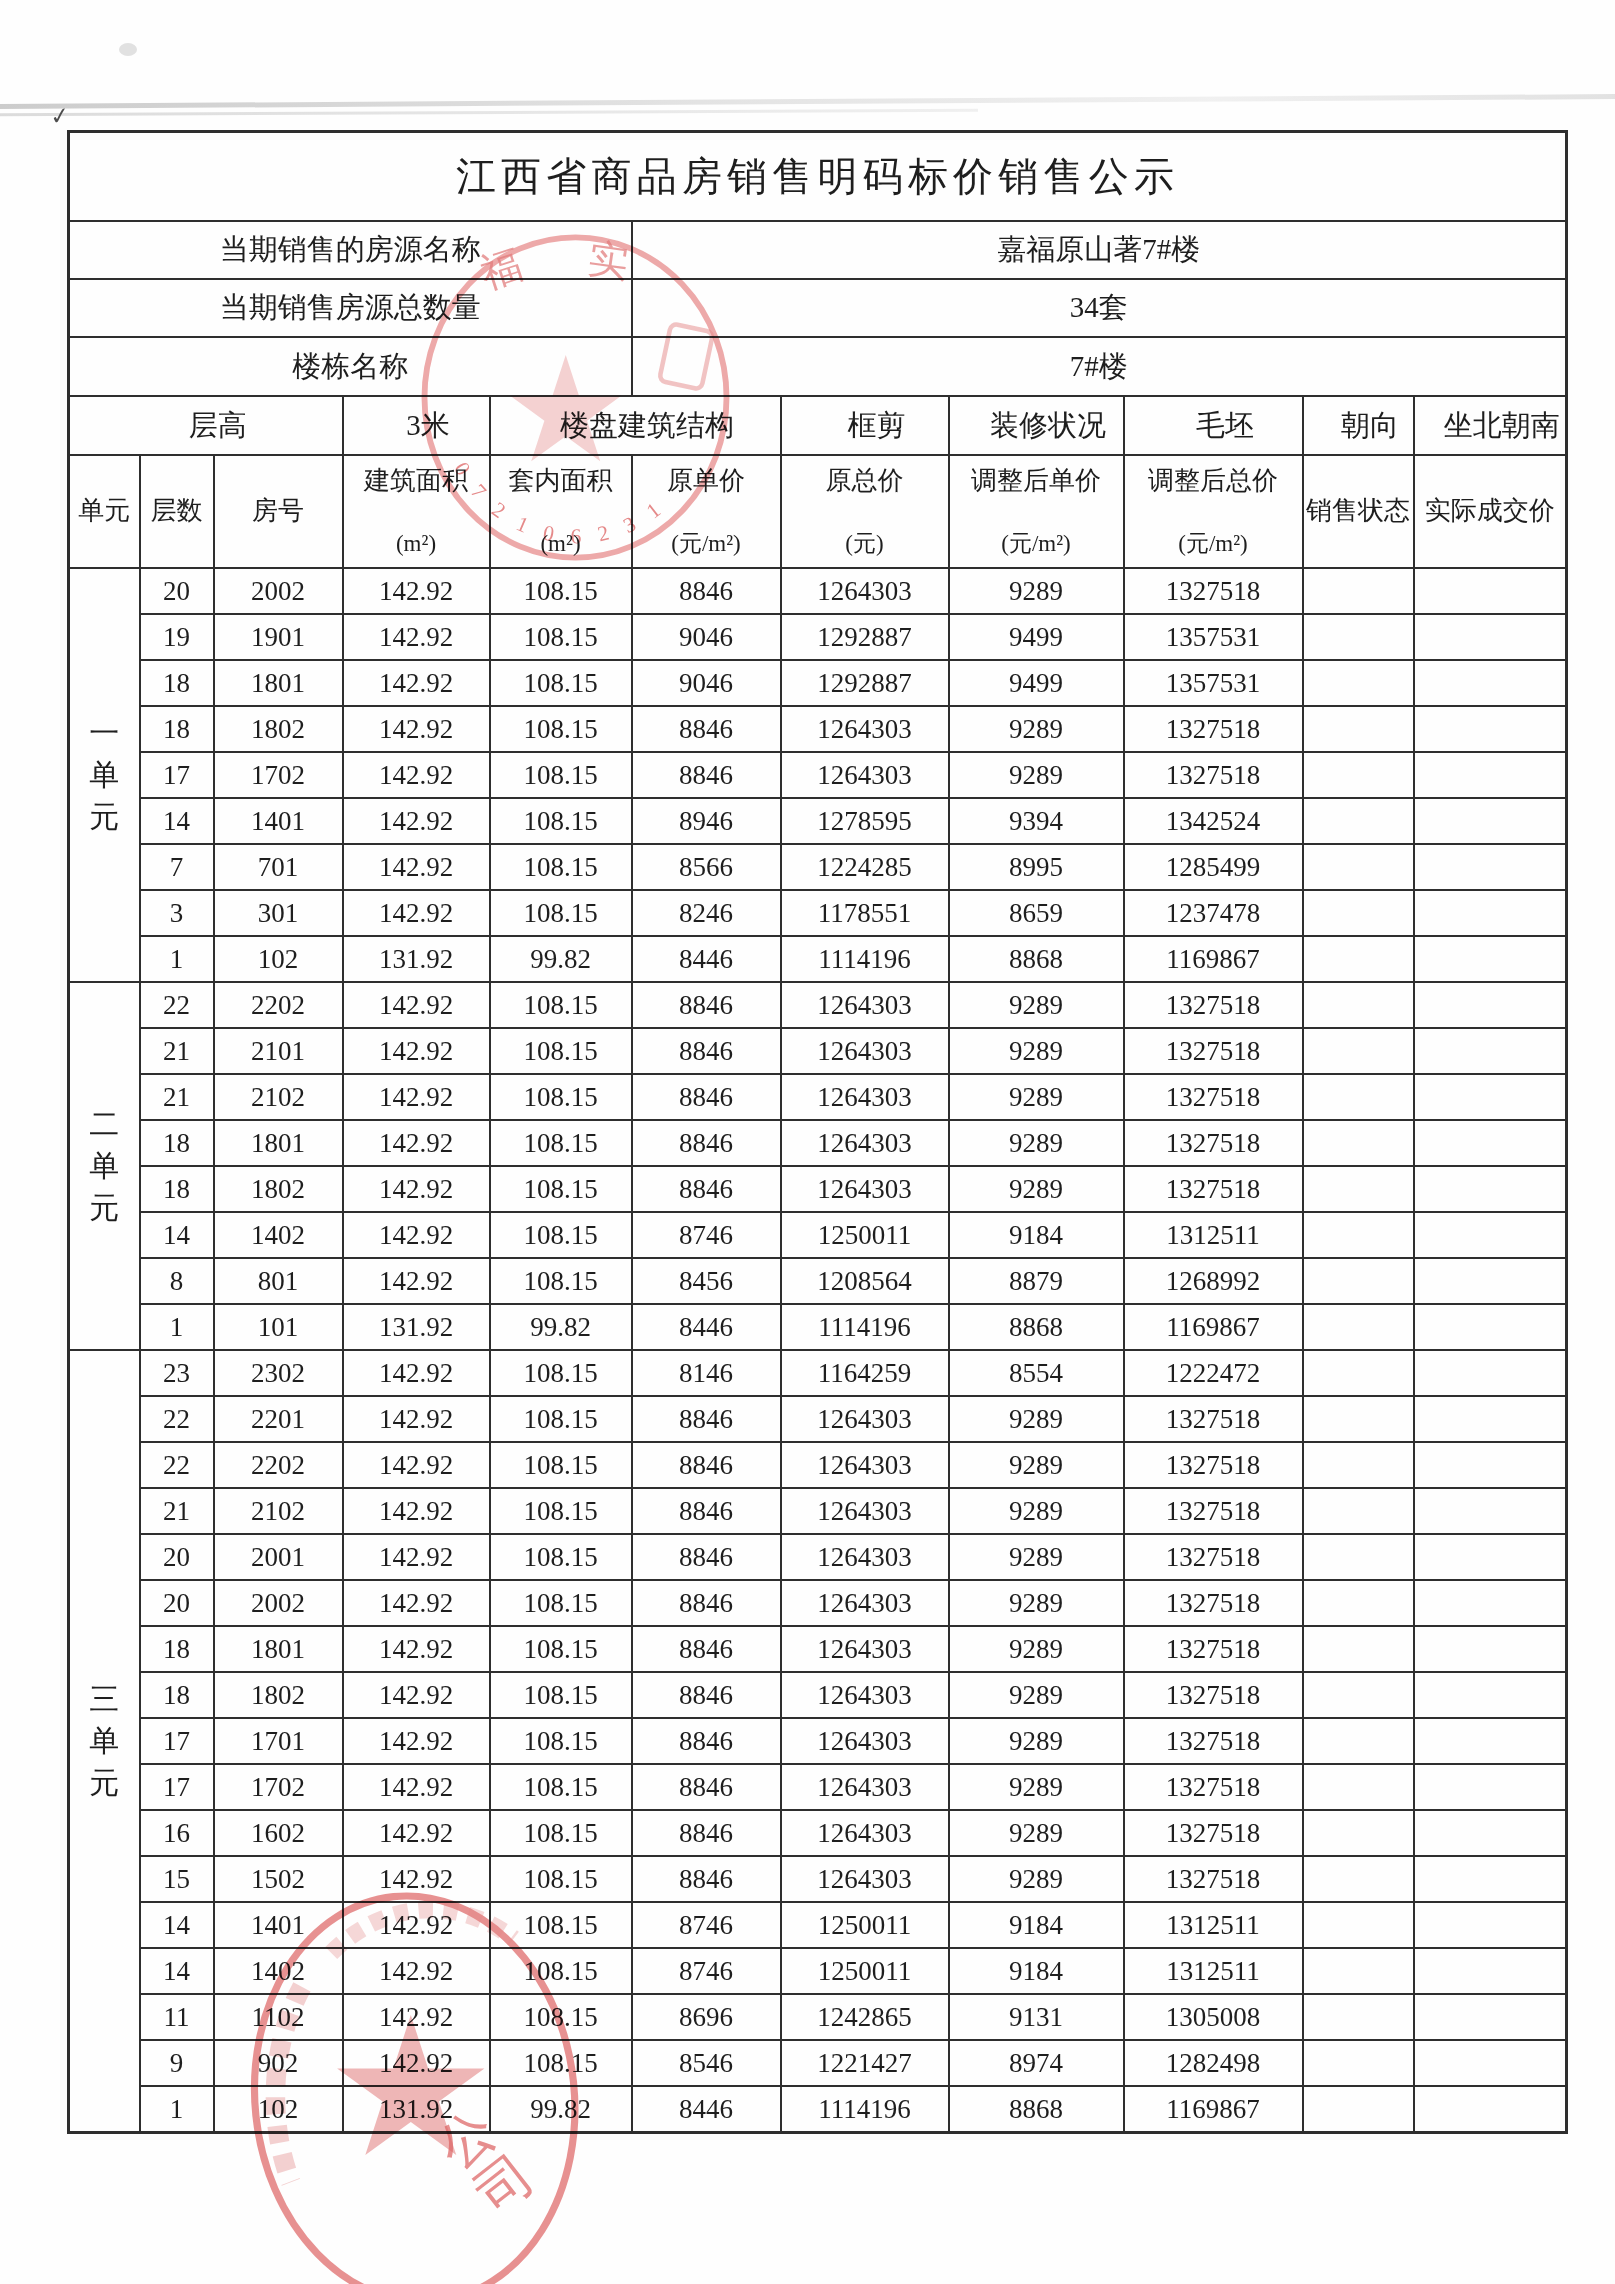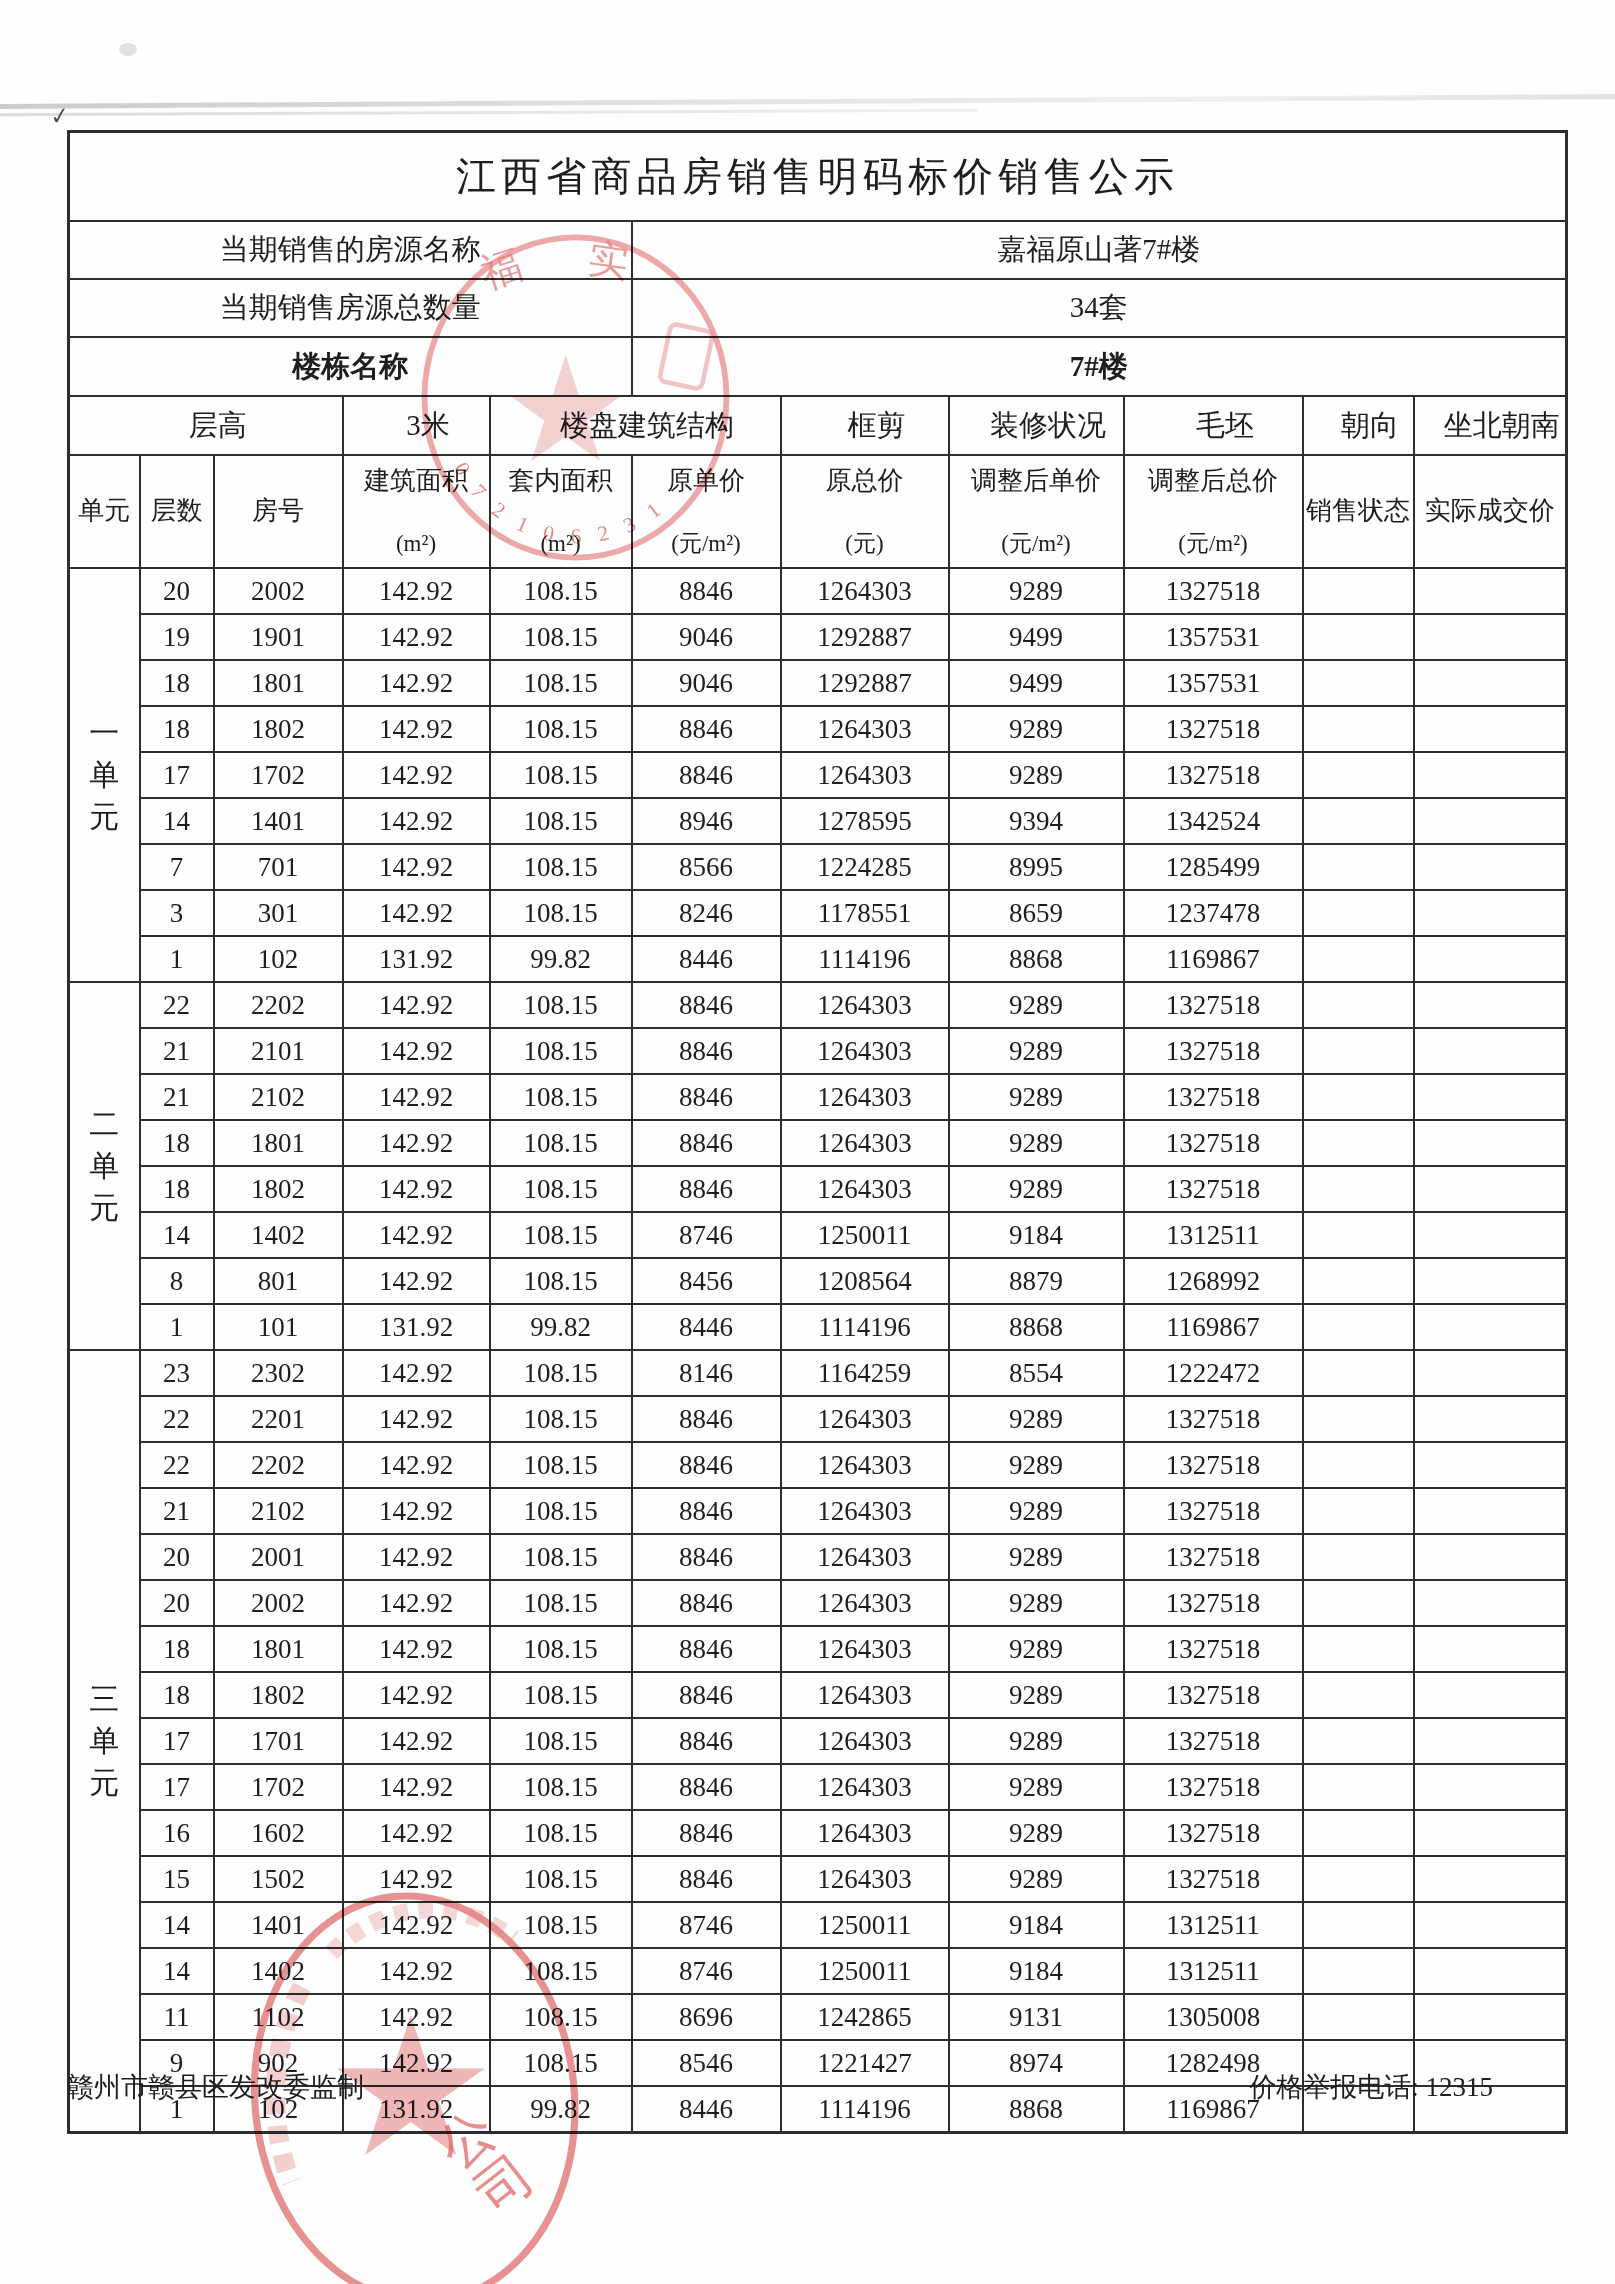--- a/index.html
+++ b/index.html
@@ -35,21 +35,21 @@
     text-align:center;vertical-align:middle;
     padding:0;overflow:hidden;
     font-size:27px;
   }
   table.doc{border:3.3px solid #2e2e2e;}
   tr.title-row td{
     height:87px;font-size:40px;font-weight:normal;letter-spacing:5.2px;
     border-bottom-width:2.6px;
   }
   tr.info-row td{height:56px;font-size:29px;}
-  tr.info-row-3 td{height:57px;font-weight:bold;}
+  tr.info-row-3 td{height:57px;}
   tr.attrs-row td{height:57px;font-size:29px;padding-left:24px;}
   tr.colhead-row td{height:111px;font-size:26px;line-height:1.3;text-align:center;}
   tr.colhead-row .ct{line-height:1.25;}
   tr.colhead-row .cu{font-size:23px;line-height:1.2;margin-top:32px;}
   #data-body td{height:44px;font-size:27px;}
   #data-body td.unit-cell{font-size:30px;}
   #data-body td.unit-cell div{line-height:1.0;margin:12.4px 0;}
   .footer{
     position:absolute;left:67px;top:2069px;width:1499px;
     display:flex;justify-content:space-between;align-items:flex-start;
@@ -572,24 +572,20 @@
           <td>8446</td>
           <td>1114196</td>
           <td>8868</td>
           <td>1169867</td>
           <td></td>
           <td></td>
         </tr>
       </tbody>
   </table>
 
-  <div class="footer">
-    <span class="left">赣州市赣县区发改委监制</span>
-    <span class="right">价格举报电话: 12315</span>
-  </div>
 
   <svg id="stamp-top" class="stamp" width="345" height="365" viewBox="0 0 530 560">
     <ellipse cx="265" cy="280" rx="232" ry="246" fill="none" stroke="#e27272" stroke-width="9" opacity="0.6"></ellipse>
     <path d="M0,-95 L21.3,-29.4 L90.4,-29.4 L34.5,11.2 L55.8,76.9 L0,36.3 L-55.8,76.9 L-34.5,11.2 L-90.4,-29.4 L-21.3,-29.4 Z" transform="translate(250,305) scale(0.95)" fill="#e58a8a" opacity="0.38"></path>
     <text x="128" y="112" font-size="62" fill="#e27b7b" opacity="0.72" transform="rotate(-18 128 112)">福</text>
     <text x="282" y="86" font-size="62" fill="#e27b7b" opacity="0.72" transform="rotate(8 282 86)">实</text>
     <rect x="402" y="172" width="66" height="90" rx="10" fill="none" stroke="#e58a8a" stroke-width="7" opacity="0.5" transform="rotate(12 435 217)"></rect>
     <defs>
         <path id="ts-arc" d="M 78,388 A 215,225 0 0 0 462,372" fill="none"></path>
       </defs>

